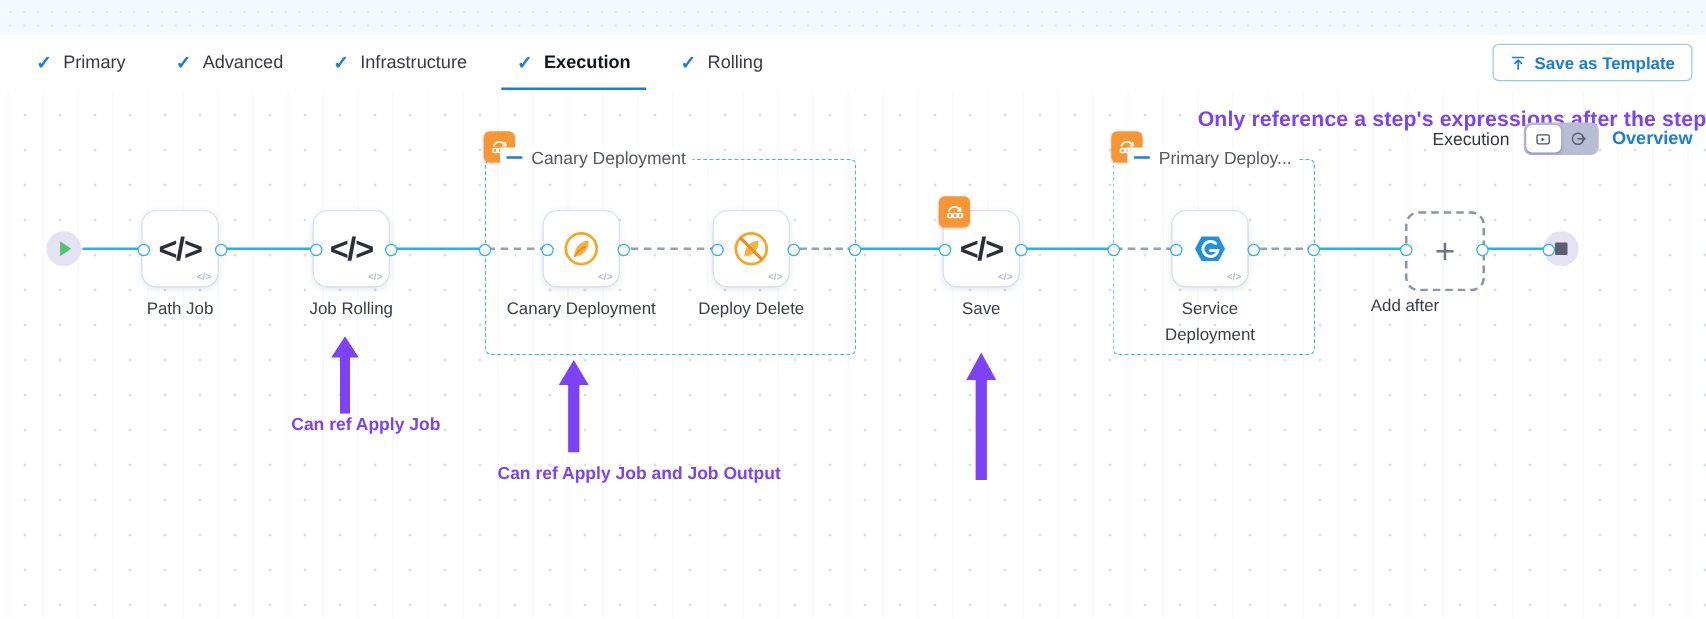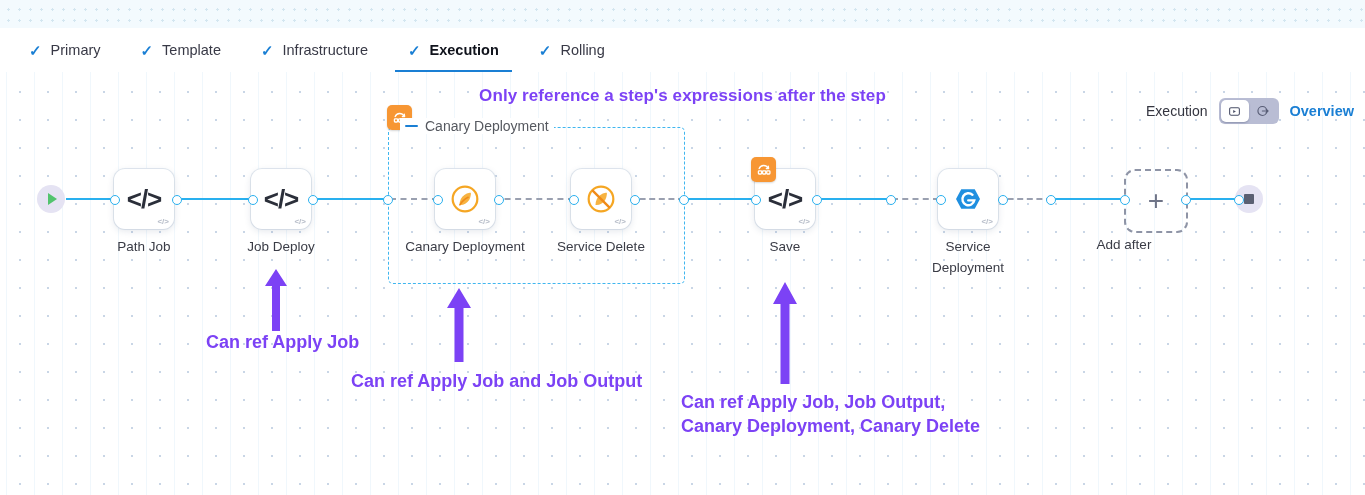--- a/index.html
+++ b/index.html
@@ -48,21 +48,21 @@
     background:#ffffff;
     background-image:
       radial-gradient(#c9d6e6 0.9px, transparent 1px),
       linear-gradient(to right,#f0f7fc 1px, transparent 1px);
     background-size:28px 28px, 28px 28px;
     background-position:6px 6px, 6px 0px;
     overflow:hidden;
   }
 
   .headline{
-    position:absolute;left:0;right:0;top:14px;text-align:center;
+    position:absolute;left:0;right:0;top:14px;text-align:right;
     font-size:17px;font-weight:700;color:#7c42f5;letter-spacing:.1px;
   }
 
   .exec-toggle-wrap{
     position:absolute;right:11px;top:26px;display:flex;align-items:center;gap:11px;
   }
   .exec-label{font-size:14px;color:#33343f;}
   .seg{
     display:flex;align-items:center;background:#b9bdd4;border-radius:6px;padding:2px;gap:0px;
   }
@@ -136,60 +136,71 @@
     background:none;height:0;border-top:2.3px dashed #9aa0b0;
   }
   .port{
     position:absolute;width:8px;height:8px;border-radius:50%;
     background:#fff;border:1.8px solid #29b0ef;z-index:3;
   }
 
   
   .arrow{position:absolute;}
   .anno{
-    position:absolute;color:#7c42f5;font-size:18px;font-weight:700;line-height:1.35;
+    position:absolute;color:#7c42f5;font-size:14px;font-weight:700;line-height:1.35;
     white-space:pre-line;
+    margin-left:27px;
   }
 </style>
 </head>
 <body>
 
 <div id="app">
 
   <div class="topstrip"></div>
 
   <div class="tabbar">
     <div class="tabs">
 
       <div class="tab">
         <span class="chk">✓</span>
         <span>Primary</span>
       </div>
 
       <div class="tab">
         <span class="chk">✓</span>
-        <span>Template</span>
+        <span>Advanced</span>
       </div>
 
       <div class="tab">
         <span class="chk">✓</span>
         <span>Infrastructure</span>
       </div>
 
       <div class="tab active">
         <span class="chk">✓</span>
         <span>Execution</span>
       </div>
 
       <div class="tab">
         <span class="chk">✓</span>
         <span>Rolling</span>
       </div>
     </div>
 
+    <div class="save-tpl">
+      <span style="display:flex;">
+        <svg width="13" height="13" viewBox="0 0 16 16" fill="none" aria-hidden="true">
+          <path d="M2.5 2.5h11" stroke="#1a7fd4" stroke-width="1.6" stroke-linecap="round"></path>
+          <path d="M8 14V5.2" stroke="#1a7fd4" stroke-width="1.6" stroke-linecap="round"></path>
+          <path d="M4.8 8.2L8 5l3.2 3.2" stroke="#1a7fd4" stroke-width="1.6" stroke-linecap="round" stroke-linejoin="round"></path>
+        </svg>
+      </span>
+      <span>Save as Template</span>
+    </div>
   </div>
 
   <div class="canvas">
 
     <div class="headline">Only reference a step's expressions after the step</div>
 
     <div class="exec-toggle-wrap">
       <span class="exec-label">Execution</span>
       <div class="seg">
         <div class="sbtn on">
@@ -217,20 +228,35 @@
           <rect x="8.2" y="11" width="4" height="4" rx="0.8" stroke="#fff" stroke-width="1.6"></rect>
           <rect x="13.4" y="11" width="4" height="4" rx="0.8" stroke="#fff" stroke-width="1.6"></rect>
         </svg>
       </div>
       <div class="group-label">
         <span class="dash"></span>
         <span>Canary Deployment</span>
       </div>
     </div>
 
+    <div class="group" style="left:890px;top:55px;width:160px;height:155px;">
+      <div class="grp-badge">
+        <svg width="16" height="16" viewBox="0 0 20 20" fill="none" aria-hidden="true">
+          <path d="M4 8.2a6 6 0 0 1 11-.4" stroke="#fff" stroke-width="1.7" stroke-linecap="round"></path>
+          <path d="M15.3 5.2l.5 2.9-2.9.1" stroke="#fff" stroke-width="1.7" stroke-linecap="round" stroke-linejoin="round"></path>
+          <rect x="3" y="11" width="4" height="4" rx="0.8" stroke="#fff" stroke-width="1.6"></rect>
+          <rect x="8.2" y="11" width="4" height="4" rx="0.8" stroke="#fff" stroke-width="1.6"></rect>
+          <rect x="13.4" y="11" width="4" height="4" rx="0.8" stroke="#fff" stroke-width="1.6"></rect>
+        </svg>
+      </div>
+      <div class="group-label">
+        <span class="dash"></span>
+        <span>Primary Deploy...</span>
+      </div>
+    </div>
 
     <div class="link" style="left:66px;top:126px;width:52px;"></div>
     <div class="link" style="left:173px;top:126px;width:80px;"></div>
     <div class="link" style="left:309px;top:126px;width:80px;"></div>
     <div class="link dashed" style="left:390px;top:126px;width:48px;"></div>
     <div class="link dashed" style="left:494px;top:126px;width:80px;"></div>
     <div class="link dashed" style="left:630px;top:126px;width:54px;"></div>
     <div class="link" style="left:682px;top:126px;width:74px;"></div>
     <div class="link" style="left:813px;top:126px;width:79px;"></div>
     <div class="link dashed" style="left:892px;top:126px;width:47px;"></div>
@@ -268,21 +294,21 @@
         <span class="corner">&lt;/&gt;</span>
       </div>
       <div class="nlabel">Path Job</div>
     </div>
 
     <div class="node" style="left:251px;top:97px;">
       <div class="nbox">
         <span class="code-glyph">&lt;/&gt;</span>
         <span class="corner">&lt;/&gt;</span>
       </div>
-      <div class="nlabel">Job Deploy</div>
+      <div class="nlabel">Job Rolling</div>
     </div>
 
     <div class="node" style="left:435px;top:97px;">
       <div class="nbox">
         <span style="display:flex;">
           <svg width="34" height="34" viewBox="0 0 40 40" fill="none" aria-hidden="true">
             <circle cx="20" cy="20" r="14.5" stroke="#f5a623" stroke-width="2.6"></circle>
             <path d="M25.5 12.5c-4.8.6-8.4 3.6-10.4 7.6-1.1 2.2-1.6 4.6-1.6 6.9 2.3.3 4.7-.2 6.8-1.4 3.9-2.2 6.3-6.2 6.6-10.9.1-1 .1-1.6-.1-2.2z" fill="#f7b341"></path>
             <path d="M14 27c2.5-4.3 5.7-7.2 9.7-9" stroke="#f08b19" stroke-width="1.8" stroke-linecap="round"></path>
           </svg>
@@ -296,21 +322,21 @@
       <div class="nbox">
         <span style="display:flex;">
           <svg width="34" height="34" viewBox="0 0 40 40" fill="none" aria-hidden="true">
             <circle cx="20" cy="20" r="14.5" stroke="#f5a623" stroke-width="2.6"></circle>
             <path d="M25.5 12.5c-4.8.6-8.4 3.6-10.4 7.6-1.1 2.2-1.6 4.6-1.6 6.9 2.3.3 4.7-.2 6.8-1.4 3.9-2.2 6.3-6.2 6.6-10.9.1-1 .1-1.6-.1-2.2z" fill="#f7b341"></path>
             <path d="M10.5 10.5l19 19" stroke="#f08b19" stroke-width="2.8" stroke-linecap="round"></path>
           </svg>
         </span>
         <span class="corner">&lt;/&gt;</span>
       </div>
-      <div class="nlabel">Service Delete</div>
+      <div class="nlabel">Deploy Delete</div>
     </div>
 
     <div class="node" style="left:755px;top:97px;">
       <div class="node-badge">
         <svg width="16" height="16" viewBox="0 0 20 20" fill="none" aria-hidden="true">
           <path d="M4 8.2a6 6 0 0 1 11-.4" stroke="#fff" stroke-width="1.7" stroke-linecap="round"></path>
           <path d="M15.3 5.2l.5 2.9-2.9.1" stroke="#fff" stroke-width="1.7" stroke-linecap="round" stroke-linejoin="round"></path>
           <rect x="3" y="11" width="4" height="4" rx="0.8" stroke="#fff" stroke-width="1.6"></rect>
           <rect x="8.2" y="11" width="4" height="4" rx="0.8" stroke="#fff" stroke-width="1.6"></rect>
           <rect x="13.4" y="11" width="4" height="4" rx="0.8" stroke="#fff" stroke-width="1.6"></rect>
@@ -357,18 +383,16 @@
         <path d="M18 0l12 20h-7.5v54h-9V20H6z" fill="#7c42f5"></path>
       </svg>
     </div>
     <div class="arrow" style="left:767px;top:210px;">
       <svg width="36" height="102" viewBox="0 0 36 102" aria-hidden="true">
         <path d="M18 0l12 22h-7.5v80h-9V22H6z" fill="#7c42f5"></path>
       </svg>
     </div>
 
     <div class="anno" style="left:206px;top:258px;">Can ref Apply Job</div>
-    <div class="anno" style="left:351px;top:297px;">Can ref Apply Job and Job Output</div>
-    <div class="anno" style="left:681px;top:318px;">Can ref Apply Job, Job Output,
-Canary Deployment, Canary Delete</div>
+    <div class="anno" style="left:371px;top:297px;">Can ref Apply Job and Job Output</div>
 
   </div>
 </div>
 
 </body></html>

